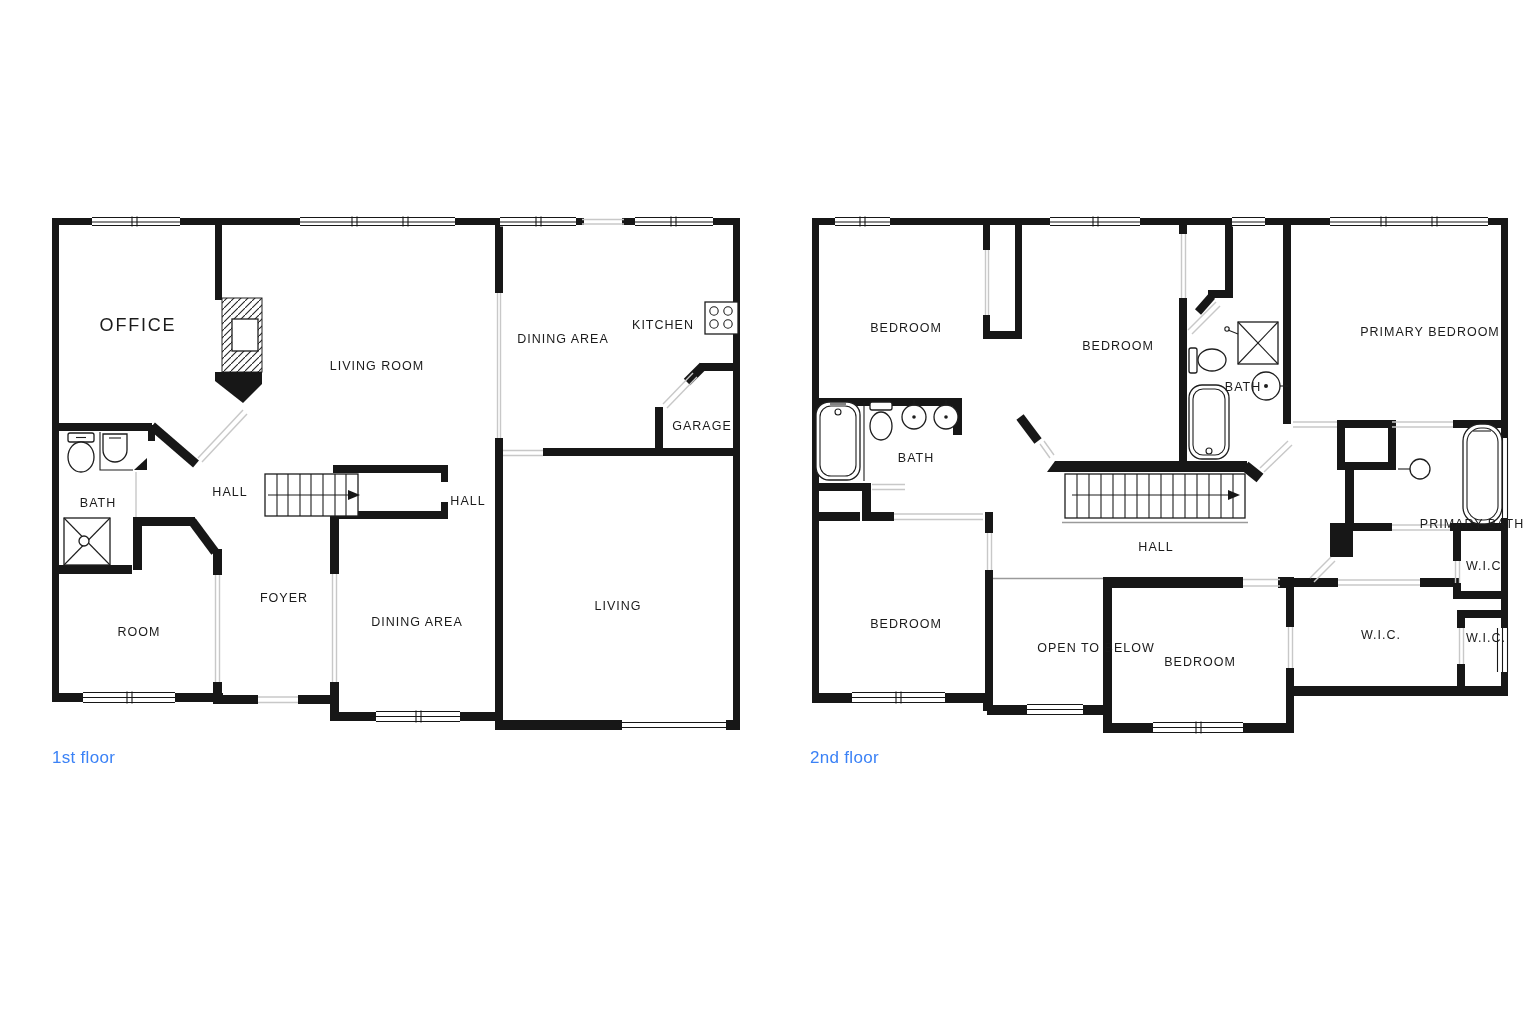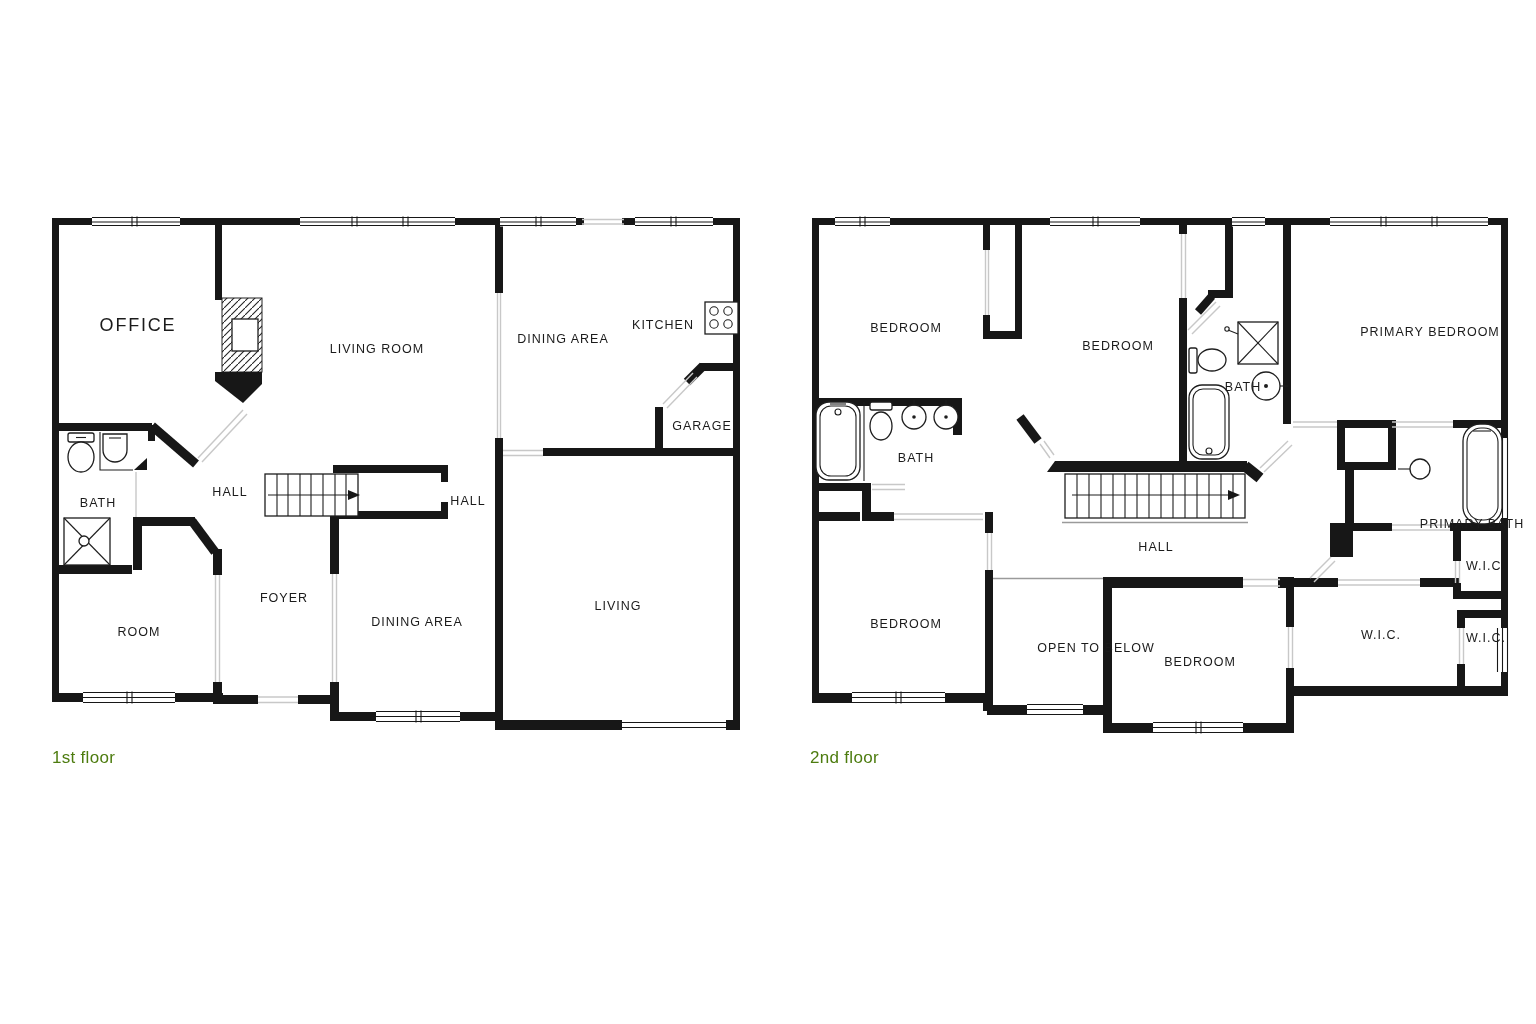--- a/index.html
+++ b/index.html
@@ -9,21 +9,21 @@
   .w{fill:#171717;stroke:none;}
   .op{stroke:#c8c8c8;stroke-width:1.4;fill:none;}
   .wl{stroke:#171717;stroke-width:1.1;fill:none;}
   .ww{fill:#ffffff;stroke:none;}
   .fx{fill:#ffffff;stroke:#1e1e1e;stroke-width:1.3;}
   .fxl{stroke:#1e1e1e;stroke-width:1.1;fill:none;}
   .thin{stroke:#9a9a9a;stroke-width:1.3;fill:none;}
   .lbl{position:absolute;transform:translate(-50%,-50%);font-size:12.5px;letter-spacing:1px;
        color:#1b1b1b;white-space:nowrap;}
   .lbl.big{font-size:18px;letter-spacing:1.8px;}
-  .caption{position:absolute;font-size:17px;color:#4d7c0f;letter-spacing:.3px;}
+  .caption{position:absolute;font-size:17px;color:#3b82f6;letter-spacing:.3px;}
 </style>
 </head>
 <body>
 
 <div class="stage">
 
 <svg class="plan-svg" width="1536" height="1024" viewBox="0 0 1536 1024">
   <defs>
     <pattern id="hatch" width="7" height="7" patternUnits="userSpaceOnUse">
       <path d="M-1,8 L8,-1" stroke="#222" stroke-width="1.1"></path>
@@ -471,21 +471,21 @@
       <line class="fxl" x1="1221" y1="474" x2="1221" y2="518"></line>
           <line class="fxl" x1="1233" y1="474" x2="1233" y2="518"></line>
       <line class="fxl" x1="1072" y1="495" x2="1228" y2="495"></line>
       <polygon fill="#171717" points="1228,490 1240,495 1228,500"></polygon>
       <line class="thin" x1="1062" y1="522.5" x2="1248" y2="522.5"></line>
     </g>
   </g>
 </svg>
 
 <div class="lbl big" style="left:138px;top:325px;">OFFICE</div>
-<div class="lbl" style="left:377px;top:349px;">LIVING ROOM</div>
+<div class="lbl" style="left:377px;top:366px;">LIVING ROOM</div>
 <div class="lbl" style="left:563px;top:339px;">DINING AREA</div>
 <div class="lbl" style="left:663px;top:325px;">KITCHEN</div>
 <div class="lbl" style="left:702px;top:426px;">GARAGE</div>
 <div class="lbl" style="left:98px;top:503px;">BATH</div>
 <div class="lbl" style="left:230px;top:492px;">HALL</div>
 <div class="lbl" style="left:468px;top:501px;">HALL</div>
 <div class="lbl" style="left:284px;top:598px;">FOYER</div>
 <div class="lbl" style="left:139px;top:632px;">ROOM</div>
 <div class="lbl" style="left:417px;top:622px;">DINING AREA</div>
 <div class="lbl" style="left:618px;top:606px;">LIVING</div>

